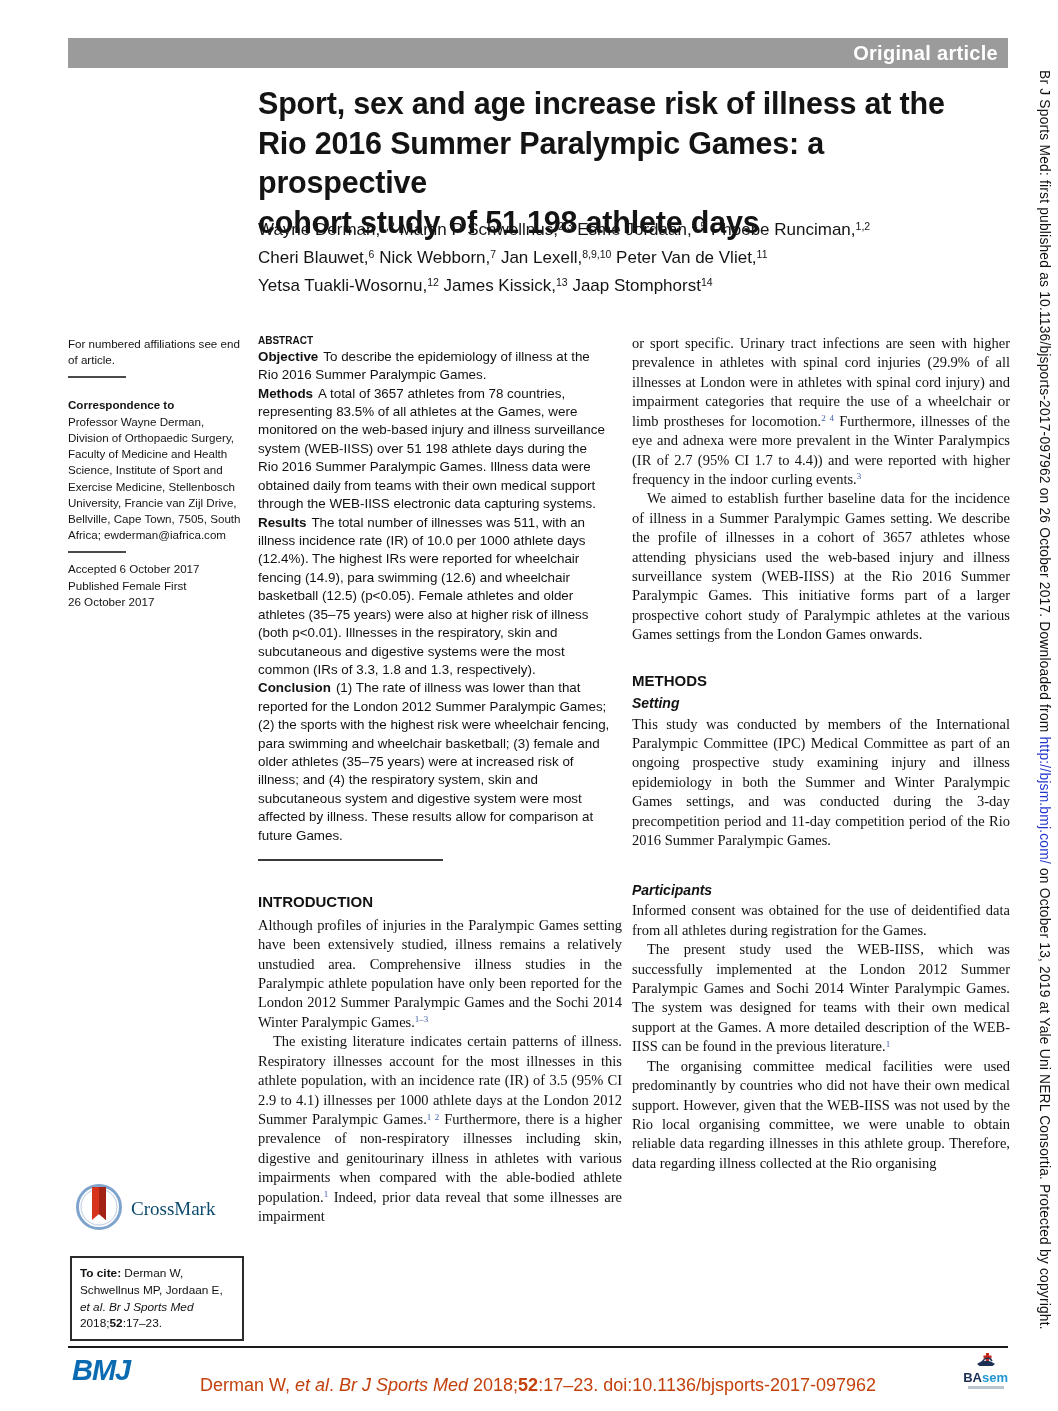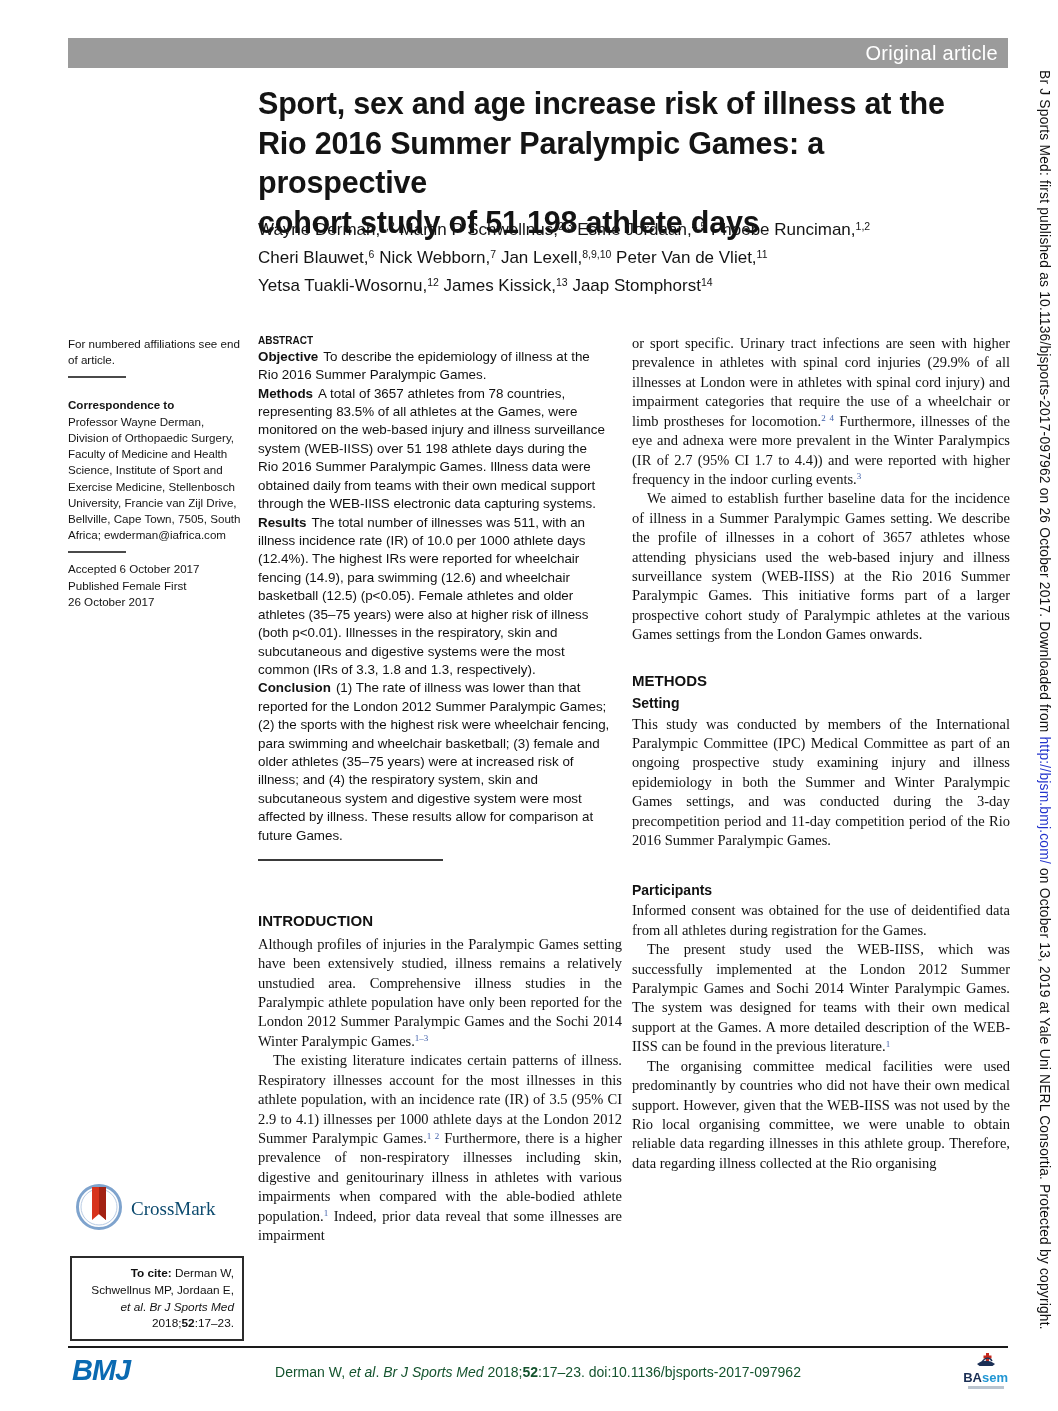--- a/index.html
+++ b/index.html
@@ -17,21 +17,21 @@
   .vtext {
     position:absolute; top:30px; right:4px; height:1340px; width:44px;
     writing-mode:vertical-rl; font-size:13.8px; letter-spacing:0.2px;
     line-height:1.5; color:#101010; text-align:center;
   }
 
   
   .band {
     position:absolute; left:68px; top:38px; width:940px; height:30px;
     background:#9b9b9b; color:#fff; box-sizing:border-box;
-    font-weight:normal; font-size:20px; line-height:30px; text-align:right;
+    font-weight:bold; font-size:20px; line-height:30px; text-align:right;
     padding-right:10px; letter-spacing:0.3px;padding-left:26px;
   }
 
   .title {
     position:absolute; left:258px; top:84px; width:720px; margin:0;
     font-size:30.5px; font-weight:bold; line-height:1.3; letter-spacing:-0.2px; color:#141414;
   }
   .authors {
     position:absolute; left:258px; top:216px; width:730px;
     font-size:17px; line-height:1.66; color:#141414;
@@ -44,53 +44,53 @@
     font-size:11.6px; line-height:1.4; color:#141414;
   }
   .divider { border:none; border-top:2px solid #4a4a4a; width:58px; margin:8px 0 8px 0; }
   .bold { font-weight:bold;margin-top:19px; }
 
   
   .abstract-col { position:absolute; left:258px; top:334px; width:352px; font-size:13.4px; line-height:1.375; }
   .abs-heading { font-weight:bold; font-size:10px; }
   .abs-para b { margin-right:5px; }
   .intro-divider { border:none; border-top:2px solid #3a3a3a; width:185px; margin:14px 0 0 0; }
-  .intro-block { margin-top:50px; width:364px; }
+  .intro-block { margin-top:31px; width:364px; }
 
   .serif { font-family:"Liberation Serif", serif; font-size:14.5px; line-height:1.34; text-align:justify; }
   .sans-h { font-family:"Liberation Sans", sans-serif; font-weight:bold; text-align:left; }
   .section-heading { font-size:15px; margin:0 0 3px 0; }
-  .sub-heading { font-size:14px; margin:0 0 2px 0; }
+  .sub-heading { font-size:14px; margin:0 0 2px 0;font-style:italic; }
   .p-indent { text-indent:15px; }
   .methods-gap { margin-top:26px; }
   .parts-gap { margin-top:30px; }
 
   
   .right-col { position:absolute; left:632px; top:334px; width:378px; }
 
   
   .crossmark { position:absolute; left:76px; top:1184px; display:flex; align-items:center; gap:9px; cursor:pointer; }
   .crossmark-text { font-family:"Liberation Serif", serif; font-size:19px; color:#0c4a6e; }
 
   
   .tocite {
     position:absolute; left:70px; top:1256px; width:174px; box-sizing:border-box;
-    border:2px solid #2b2b2b; padding:7px 8px; font-size:11.8px; line-height:1.42;text-align:right;
+    border:2px solid #2b2b2b; padding:7px 8px; font-size:11.8px; line-height:1.42;
   }
 
   
   .footer-rule { position:absolute; left:68px; top:1346px; width:940px; border:none; border-top:2px solid #1a1a1a; margin:0; }
   .footer { position:absolute; left:68px; top:1352px; width:940px; height:48px; }
   .bmj-logo {
     position:absolute; left:4px; top:2px; font-size:29px; font-weight:bold;
     color:#0a6ab2; letter-spacing:-1px; font-style:italic;
   }
   .footer-citation {
-    position:absolute; left:50%; top:12px; transform:translateX(-50%);
-    font-size:14px; white-space:nowrap; color:#14532d;
+    position:absolute; left:50%; top:23px; transform:translateX(-50%);
+    font-size:18px; white-space:nowrap; color:#c2410c;
   }
   .footer-right { position:absolute; right:0; top:0; display:flex; align-items:center; gap:28px;flex-direction:column; }
   .basem-logo { text-align:center; line-height:1; }
   .basem-word { font-size:13px; font-weight:bold; letter-spacing:0; }
   .basem-ba { color:#1b2f55; }
   .basem-sem { color:#2196d3; }
   .basem-tag { width:36px; height:3px; background:#b9c4cf; margin:2px auto 0 auto; }
   .page-num { font-size:14.5px; padding-top:8px; }
 </style>
 </head>

